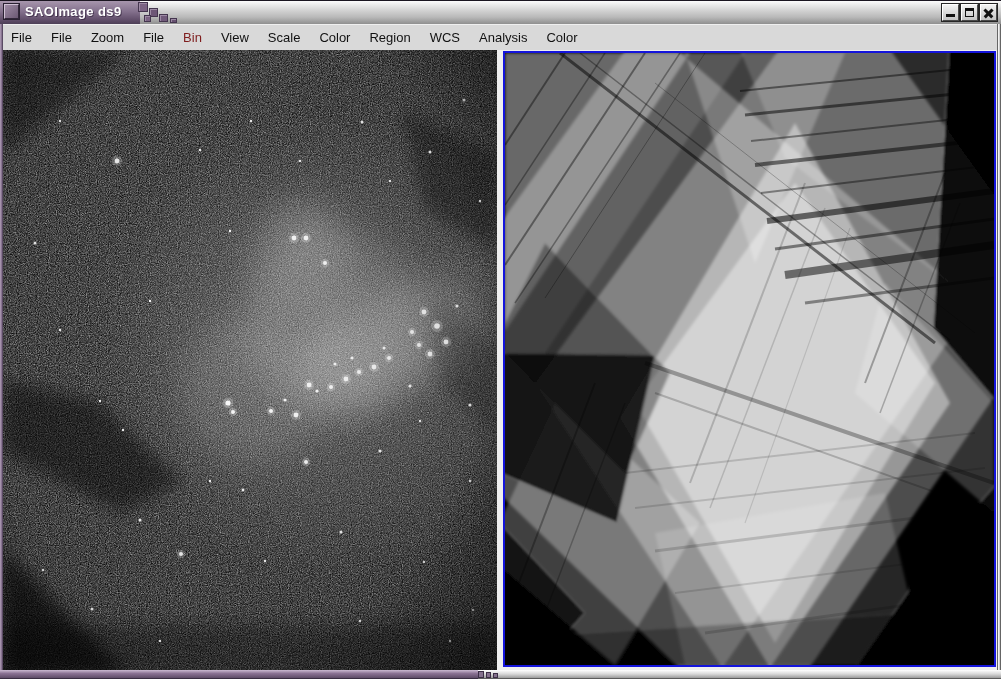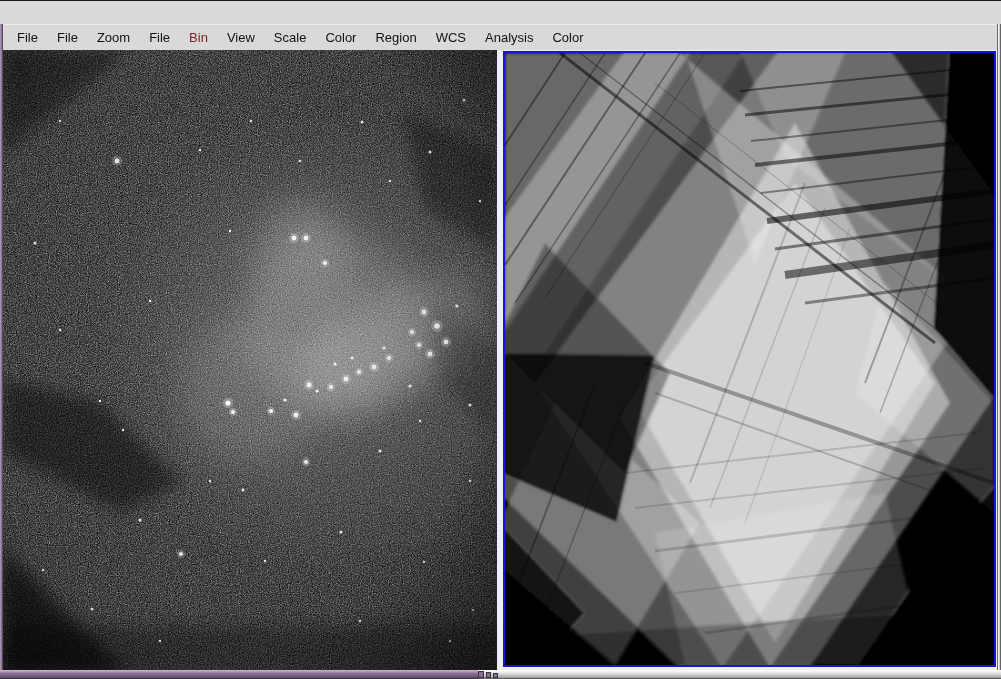--- a/index.html
+++ b/index.html
@@ -28,21 +28,21 @@
     border:1px solid;border-color:#ffffff #4a4a4a #4a4a4a #ffffff;box-shadow:0 0 0 1px #262626;cursor:pointer;}
   .btn-min{right:42px;} .btn-max{right:23px;} .btn-close{right:4px;}
   .g-min{position:absolute;left:3px;bottom:3px;width:9px;height:3px;background:#111;}
   .g-max{position:absolute;left:3px;top:3px;width:9px;height:9px;border:1px solid #111;border-top:3px solid #111;}
   .g-close{position:absolute;left:0;top:0;width:15px;height:15px;}
   .g-close:before,.g-close:after{content:"";position:absolute;left:2px;top:6.5px;width:11px;height:2.6px;background:#111;}
   .g-close:before{transform:rotate(45deg);} .g-close:after{transform:rotate(-45deg);}
 
   
   .menubar{position:absolute;left:3px;top:23px;width:994px;height:26px;background:#d9d9d9;
-    padding-left:14px;display:flex;align-items:center;border-top:1px solid #efefef;}
+    padding-left:8px;display:flex;align-items:center;border-top:1px solid #efefef;}
   .menu-item{font-size:13px;color:#111;margin-right:19px;cursor:pointer;}
   .menu-item.disabled{color:#7f1d1d;cursor:default;}
 
   
   .content{position:absolute;left:3px;top:49px;width:994px;height:620px;background:#efefef;}
   .frame-left{position:absolute;left:0;top:0;width:494px;height:620px;background:#000;}
   .frame-left svg,.frame-right svg{display:block;width:100%;height:100%;}
   .divider{position:absolute;left:494px;top:0;width:6px;height:620px;background:#efefef;}
   .frame-right{position:absolute;left:500px;top:1px;width:493px;height:616px;background:#000;border:2px solid #1414dc;}
 
@@ -58,20 +58,39 @@
   .wm-bottom-gap{position:absolute;left:478px;top:669px;width:22px;height:10px;
     background:linear-gradient(#ffffff,#d9d9d9 40%,#a3a3a3 75%,#3a3a3a 90%,#0a0a0a);}
   .born{position:absolute;background:#84718d;border:1px solid #3c2f46;}
   .b1{left:478px;top:670px;width:6px;height:7px;} .b2{left:486px;top:671px;width:5px;height:6px;} .b3{left:493px;top:672px;width:5px;height:5px;}
 </style>
 </head>
 <body>
 
 <div class="window">
 
+  <div class="titlebar">
+    <div class="titlebar-purple"></div>
+    <div class="tb-icon"></div>
+    <div class="tb-title">SAOImage ds9</div>
+    <div class="orn o1"></div>
+    <div class="orn o2"></div>
+    <div class="orn o3"></div>
+    <div class="orn o4"></div>
+    <div class="orn o5"></div>
+    <div class="tb-btn btn-min">
+        <div class="g-min"></div>
+      </div>
+    <div class="tb-btn btn-max">
+        <div class="g-max"></div>
+      </div>
+    <div class="tb-btn btn-close">
+        <div class="g-close"></div>
+      </div>
+  </div>
 
   <div class="menubar" id="menubar">
       <span class="menu-item">File</span>
       <span class="menu-item">File</span>
       <span class="menu-item">Zoom</span>
       <span class="menu-item">File</span>
       <span class="menu-item disabled">Bin</span>
       <span class="menu-item">View</span>
       <span class="menu-item">Scale</span>
       <span class="menu-item">Color</span>

